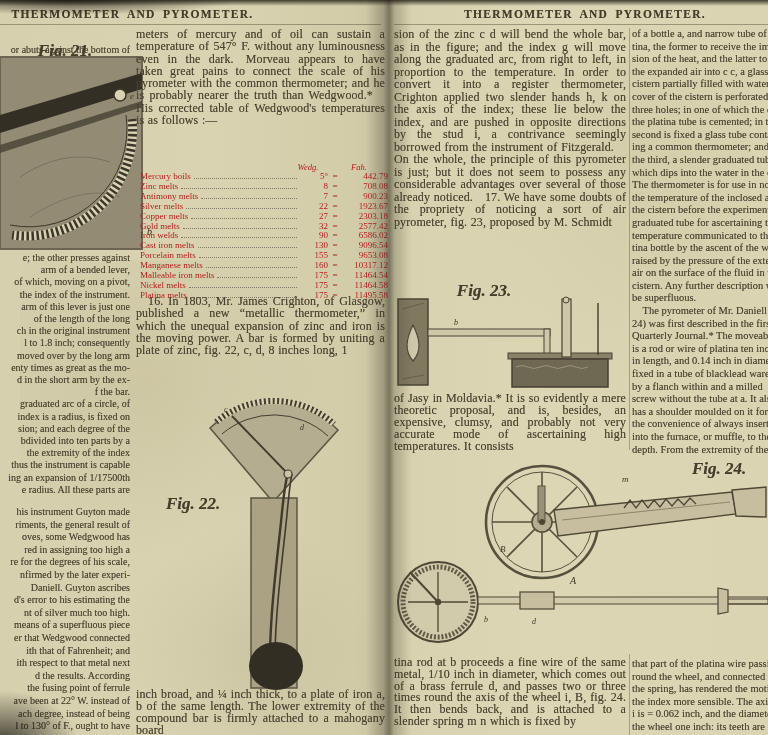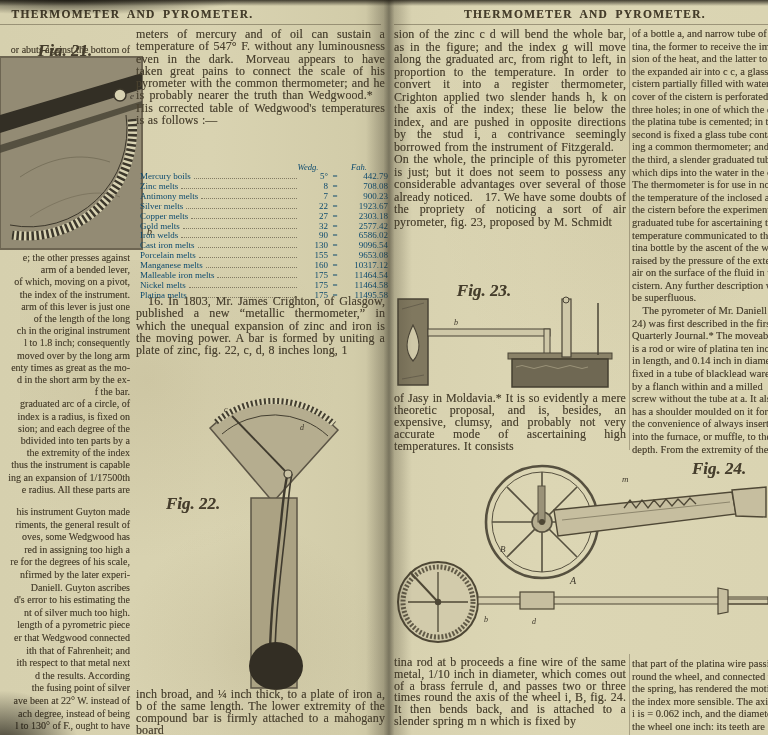--- a/index.html
+++ b/index.html
@@ -19,21 +19,21 @@
   
   .c1{font-size:10px;}
   .c1 .ln{float:right;clear:both;white-space:nowrap;}
   .c1a .ln{line-height:12.2px;}
   .c1b .ln{line-height:12.6px;}
   
   .c4{font-size:10.5px;}
   .c4 .ln{white-space:nowrap;line-height:12.6px;}
   .c4b .ln{line-height:12.6px;}
   
-  #wtable{position:absolute;left:140px;top:162px;width:248px;color:#0c4a6e;}
+  #wtable{position:absolute;left:140px;top:162px;width:248px;color:#b91c1c;}
   .thead{display:flex;font-size:8.6px;line-height:10px;font-style:italic;}
   .thead .sp{flex:1;}
   .thw{width:44px;text-align:center;}
   .thf{width:58px;text-align:center;}
   .trow{display:flex;align-items:baseline;font-size:9px;line-height:9.9px;}
   .tname{white-space:nowrap;}
   .tlead{flex:1;border-bottom:1px dotted rgba(108,100,80,.8);margin:0 3px 2px 3px;min-width:6px;}
   .twedg{width:28px;text-align:right;}
   .teq{width:14px;text-align:center;}
   .tfah{width:46px;text-align:right;}
@@ -103,26 +103,26 @@
   <div class="txt c1 c1b" style="left:0;top:506px;width:130px;">
       <div class="ln">his instrument Guyton made</div>
       <div class="ln">riments, the general result of</div>
       <div class="ln">oves, some Wedgwood has</div>
       <div class="ln">red in assigning too high a</div>
       <div class="ln">re for the degrees of his scale,</div>
       <div class="ln">nfirmed by the later experi-</div>
       <div class="ln">Daniell.  Guyton ascribes</div>
       <div class="ln">d's error to his estimating the</div>
       <div class="ln">nt of silver much too high.</div>
-      <div class="ln">length of a pyrometric piece</div>
+      <div class="ln">means of a superfluous piece</div>
       <div class="ln">er that Wedgwood connected</div>
       <div class="ln">ith that of Fahrenheit; and</div>
       <div class="ln">ith respect to that metal next</div>
       <div class="ln">d the results.  According</div>
-      <div class="ln">the fusing point of silver</div>
+      <div class="ln">the fusing point of ferrule</div>
       <div class="ln">ave been at 22° W. instead of</div>
       <div class="ln">ach degree, instead of being</div>
       <div class="ln">l to 130° of F., ought to have</div>
     </div>
 
   <div class="txt just" style="left:136px;top:28px;width:249px;">
     <span>meters of mercury and of oil can sustain a temperature of 547° F. without any luminousness even in the dark.</span><span> Morveau appears to have taken great pains to connect the scale of his pyrometer with the common thermometer; and he is probably nearer the truth than Wedgwood.*</span><span> His corrected table of Wedgwood's temperatures is as follows :—</span>
   </div>
 
   <div id="wtable">

